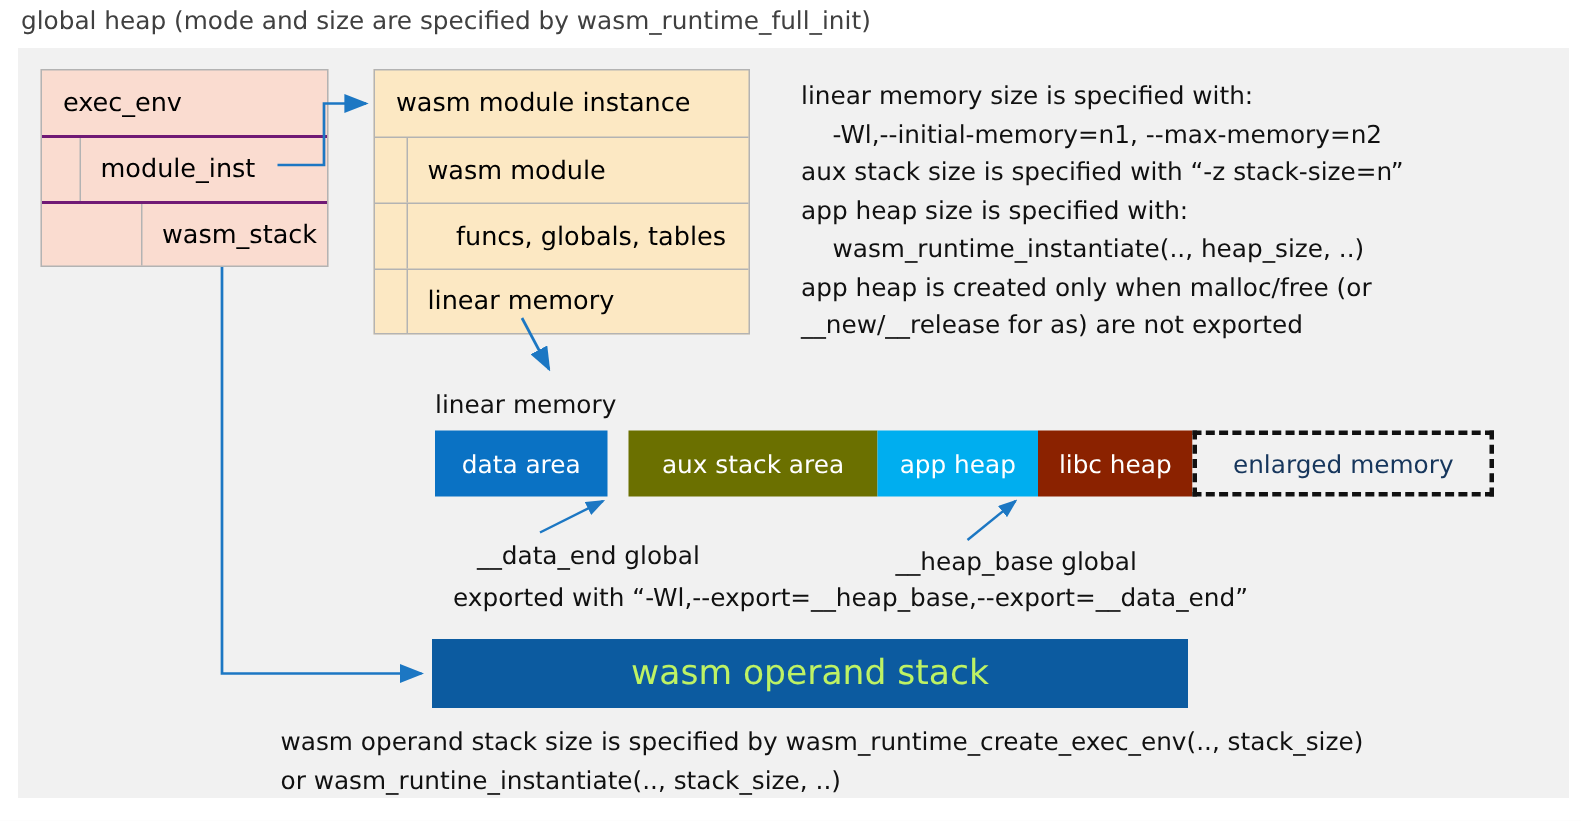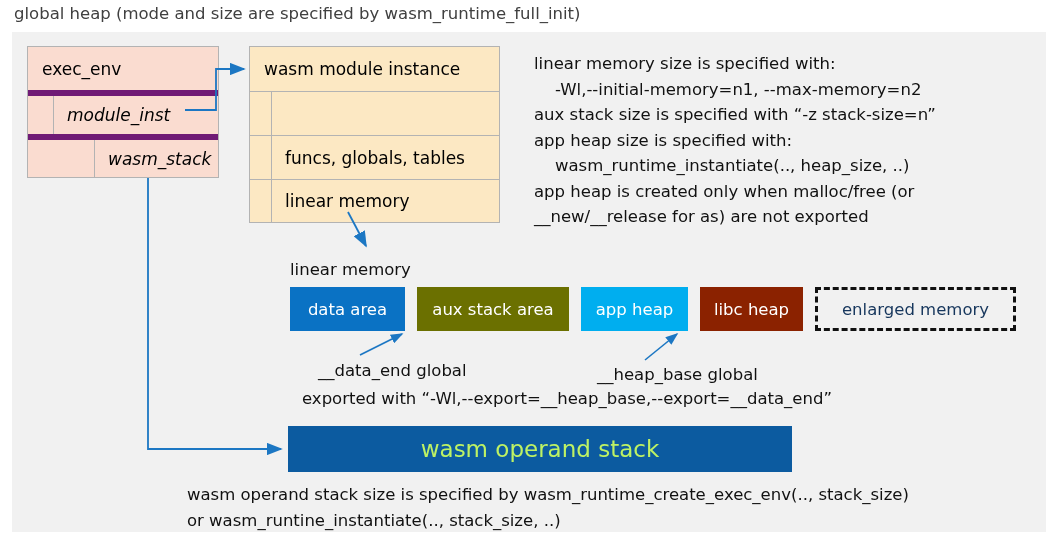--- a/index.html
+++ b/index.html
@@ -70,21 +70,21 @@
     flex: 1 1 auto;
     align-self: stretch;
     display: flex;
     align-items: center;
     padding-left: 13px;
     box-sizing: border-box;
   }
 
   
   .pink { background: #fadcd0; }
-  .pink .struct-row + .struct-row { border-top: 6px solid #701a75; font-style: italic; }
+  .pink .struct-row + .struct-row { border-top: 2px solid #701a75; }
   .pink .indent-col { width: 26px; border-right: 1px solid #b3b3b3; }
 
   
   .peach { background: #fce8c3; }
   .peach .struct-row + .struct-row { border-top: 1px solid #b3b3b3; }
   .peach .indent-col { width: 22px; border-right: 1px solid #b3b3b3; }
 
   
   .textblock {
     position: absolute;
@@ -103,21 +103,20 @@
   }
 
   
   .memstrip {
     position: absolute;
     left: 290px;
     top: 287px;
     height: 44px;
     display: flex;
     align-items: stretch;
-    gap: 12px;
   }
   .seg {
     display: flex;
     align-items: center;
     justify-content: center;
     color: #ffffff;
     font-size: 16.5px;
     white-space: nowrap;
     box-sizing: border-box;
   }
@@ -179,22 +178,25 @@
       </div>
     </div>
   </div>
 
   <div class="box struct peach" style="left:249px; top:46px; width:251px; height:177px;">
     <div class="struct-row struct-head" style="height:44px;">
       <span>wasm module instance</span>
     </div>
     <div class="struct-row" style="height:44px;">
       <div class="indent-col"></div>
-    </div>
-    <div class="struct-row" style="height:44px;">
+      <div class="field">
+        <span>wasm module</span>
+      </div>
+    </div>
+    <div class="struct-row" style="height:44px;gap:19px;">
       <div class="indent-col"></div>
       <div class="field">
         <span>funcs, globals, tables</span>
       </div>
     </div>
     <div class="struct-row" style="height:43px;">
       <div class="indent-col"></div>
       <div class="field">
         <span>linear memory</span>
       </div>
@@ -208,21 +210,21 @@
     wasm_runtime_instantiate(.., heap_size, ..)
 app heap is created only when malloc/free (or
 __new/__release for as) are not exported</div>
 
   <div class="caption" style="left:290px; top:259px;">linear memory</div>
 
   <div class="memstrip">
     <div class="seg" style="width:115px; background:#0a72c4;">
       <span>data area</span>
     </div>
-    <div class="seg" style="width:152px; background:#6b7000;">
+    <div class="seg" style="width:166px; background:#6b7000;margin-left:14px;">
       <span>aux stack area</span>
     </div>
     <div class="seg" style="width:107px; background:#00aeef;">
       <span>app heap</span>
     </div>
     <div class="seg" style="width:103px; background:#8b2200;">
       <span>libc heap</span>
     </div>
     <div class="seg seg-enlarged" style="width:201px;">
       <span>enlarged memory</span>

